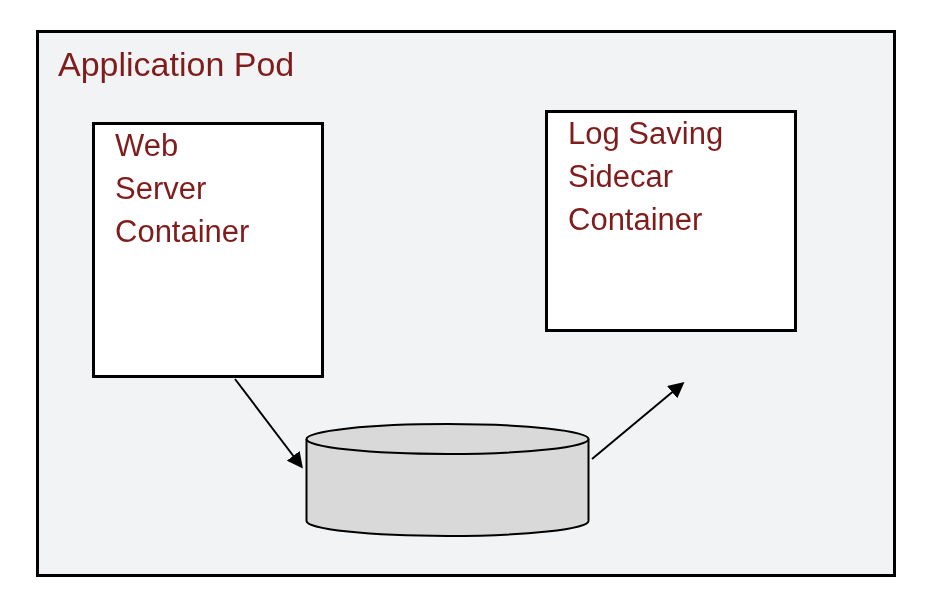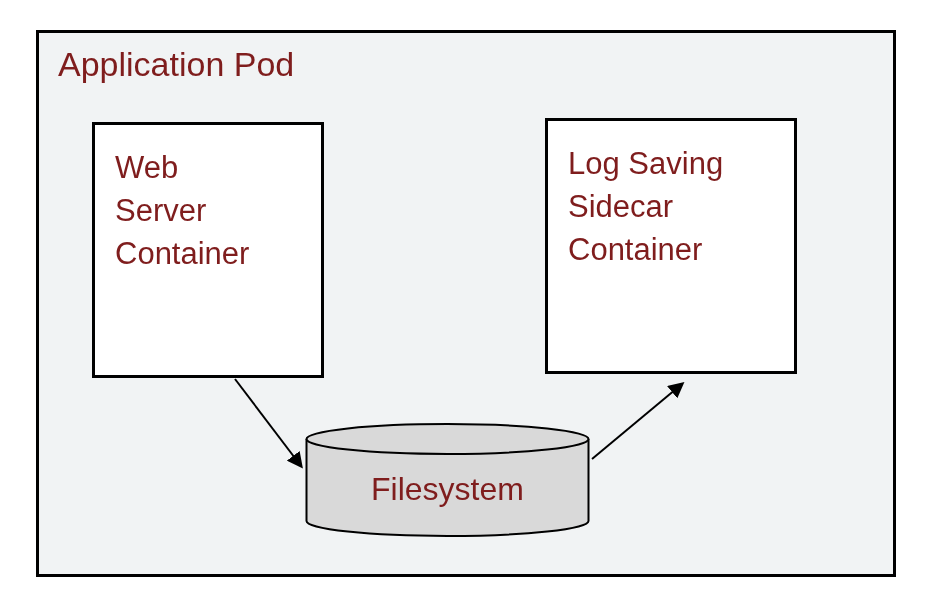--- a/index.html
+++ b/index.html
@@ -34,38 +34,38 @@
     font-size: 34px;
     line-height: 1.2;
     z-index: 2;
   }
   .node-box {
     position: absolute;
     background: #ffffff;
     border: 3px solid #000000;
     box-sizing: border-box;
     z-index: 2;
-    padding: 22px 20px;
+    padding: 0 20px;
   }
   .node-box .node-label {
     font-size: 31px;
     line-height: 1.38;
     white-space: pre-line;
   }
   .node-web {
     left: 92px;
     top: 122px;
     width: 232px;
     height: 256px;
   }
   .node-sidecar {
     left: 545px;
-    top: 118px;
+    top: 110px;
     width: 252px;
-    height: 256px;
+    height: 222px;
   }
   .diagram-svg {
     position: absolute;
     left: 0;
     top: 0;
     width: 932px;
     height: 604px;
     z-index: 3;
     pointer-events: none;
   }
@@ -110,15 +110,14 @@
 
     <path d="M306.5 439 v82 a141 15 0 0 0 282 0 v-82" fill="#d9d9d9" stroke="#000000" stroke-width="2"></path>
 
     <ellipse cx="447.5" cy="439" rx="141" ry="15" fill="#d9d9d9" stroke="#000000" stroke-width="2"></ellipse>
 
     <line x1="235" y1="379" x2="301" y2="466" stroke="#000000" stroke-width="2" marker-end="url(#arrowhead)"></line>
 
     <line x1="592" y1="459" x2="682" y2="384" stroke="#000000" stroke-width="2" marker-end="url(#arrowhead)"></line>
   </svg>
 
-  <div class="cylinder-label">Filesystem</div>
 
 </div>
 
 </body></html>

